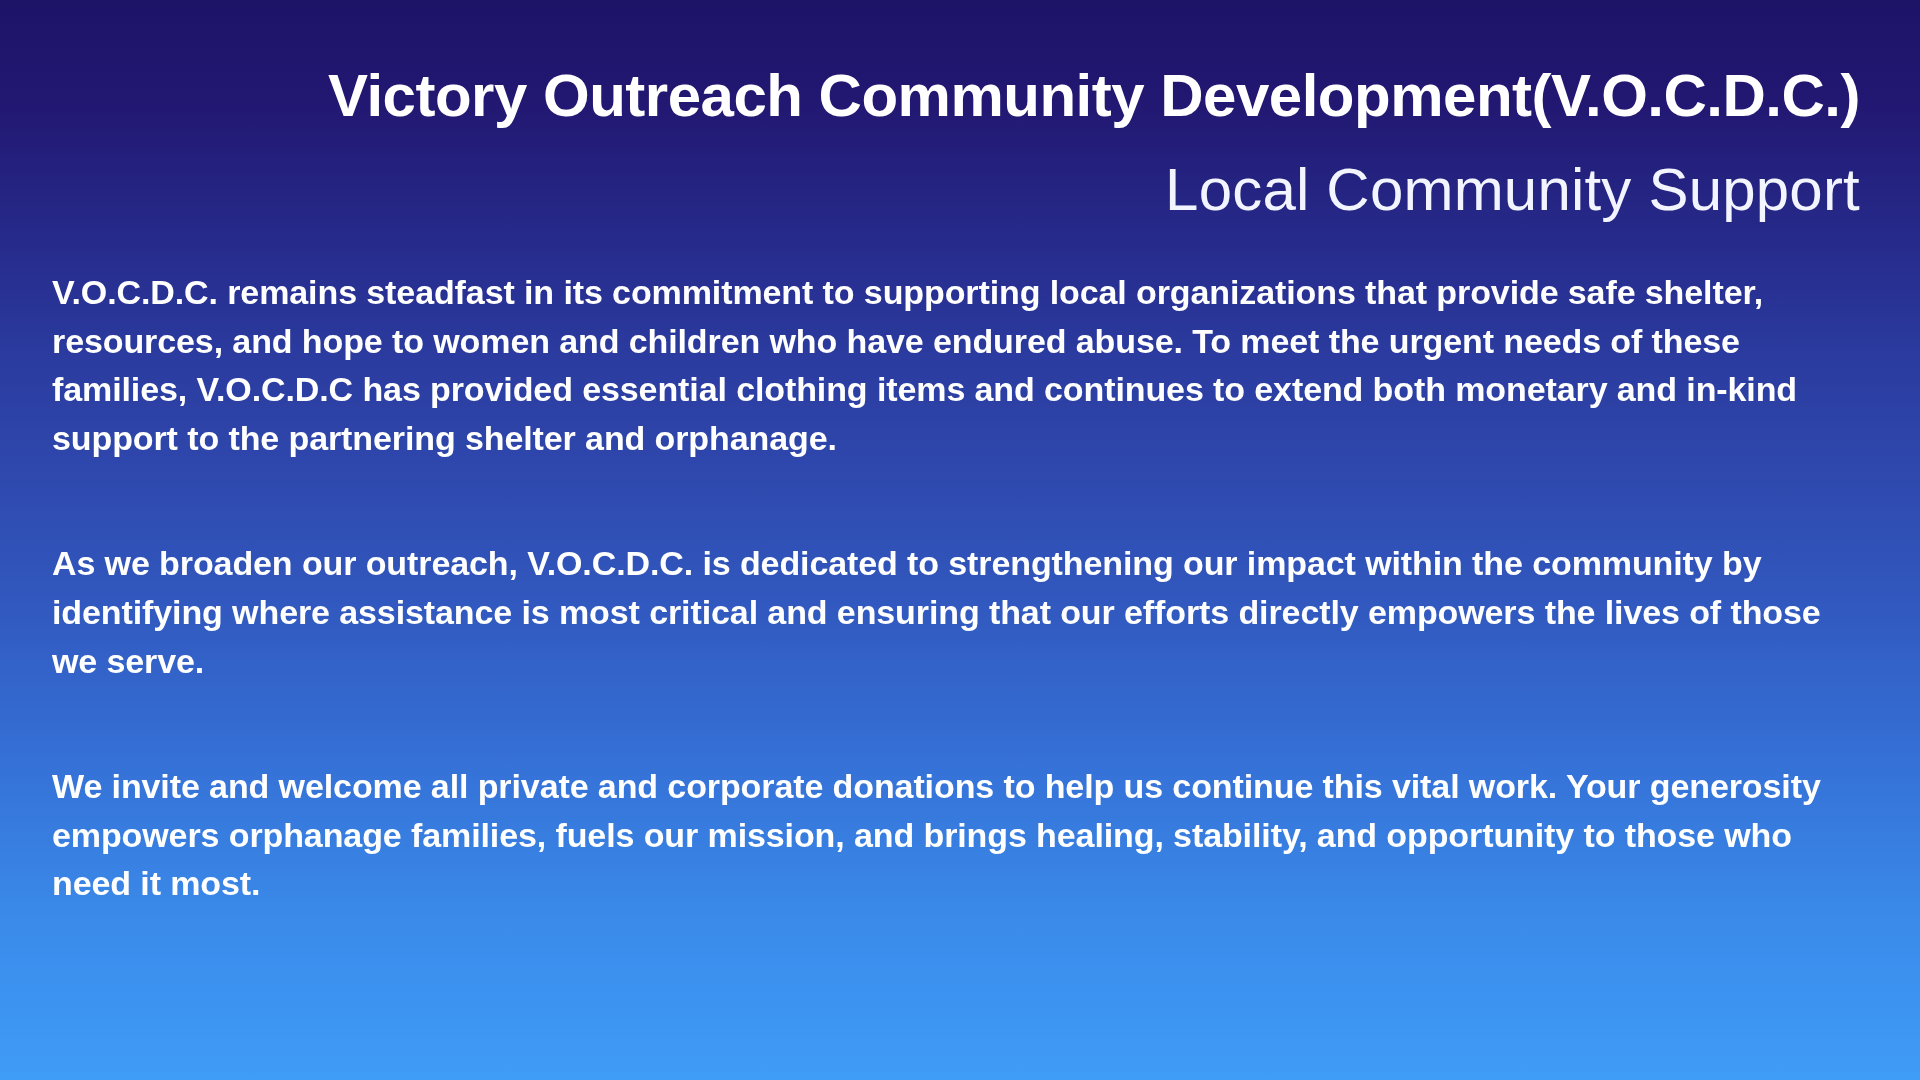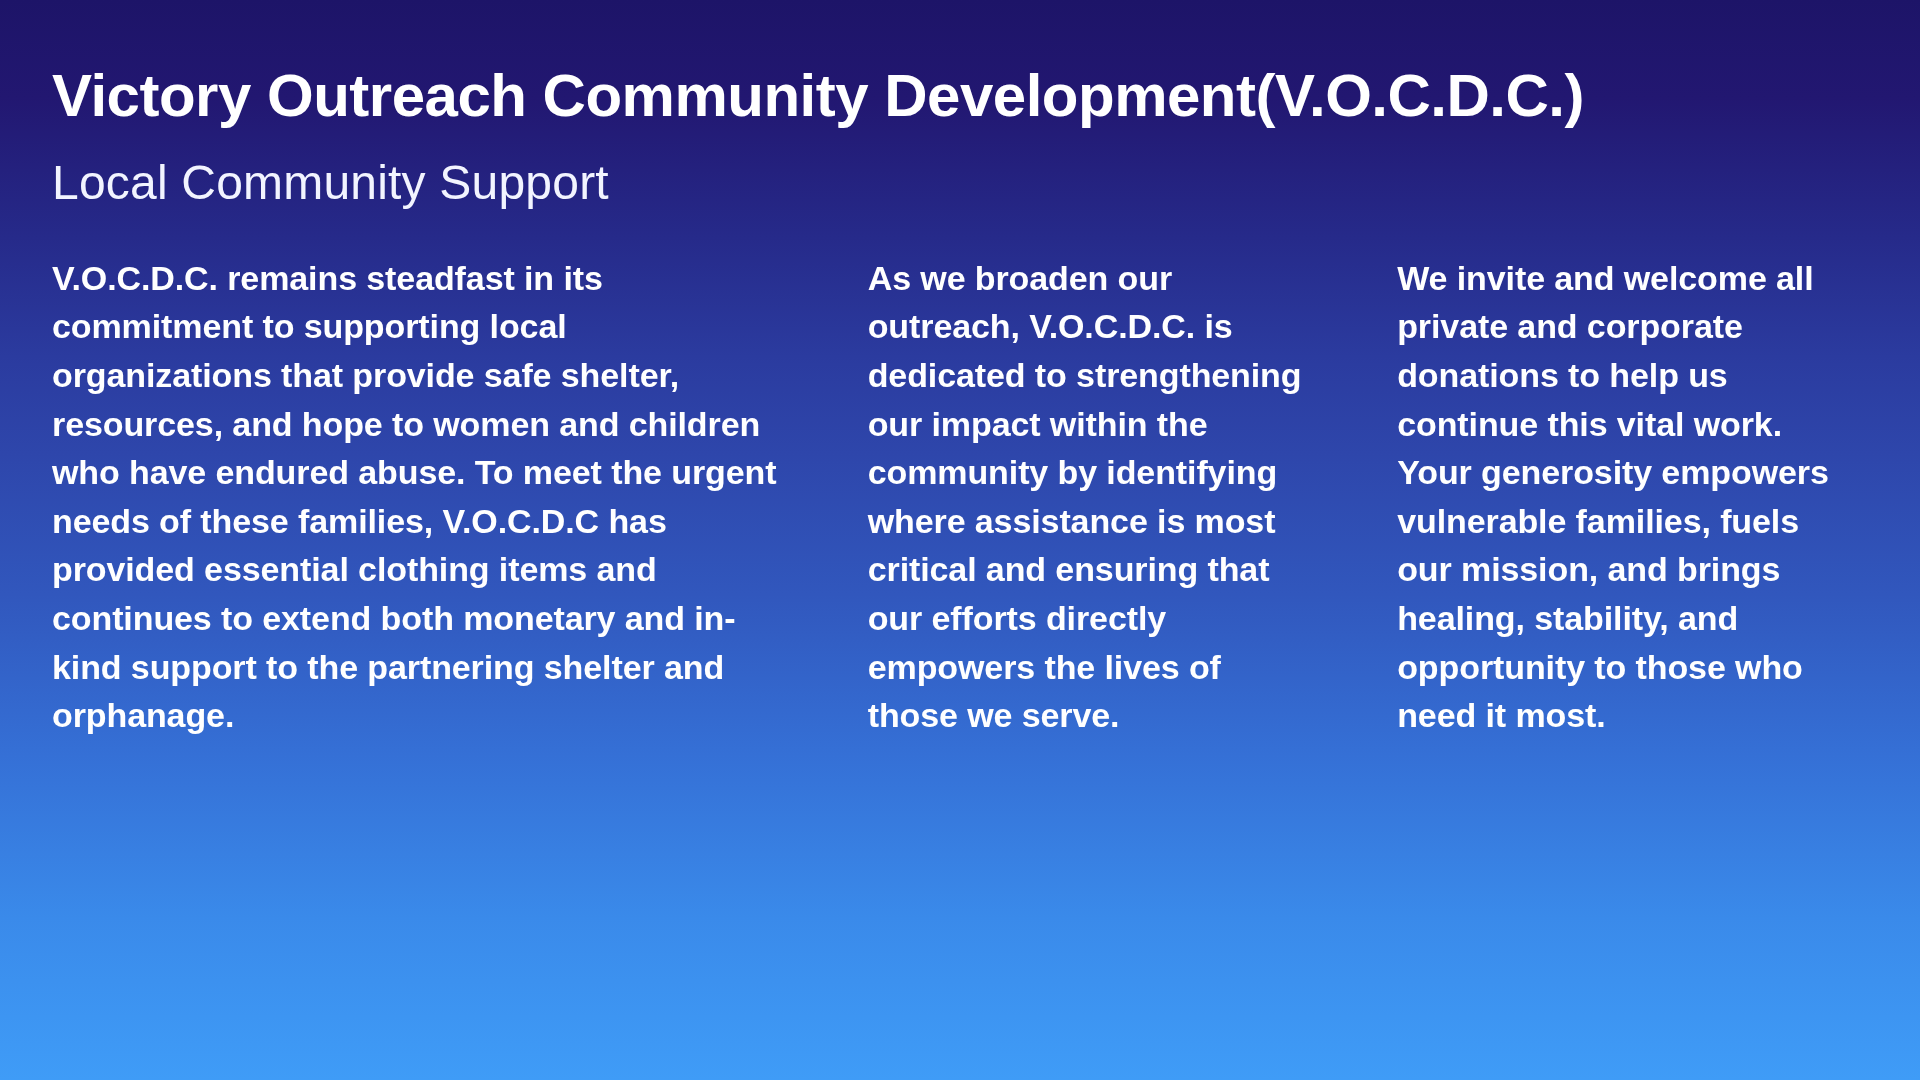--- a/index.html
+++ b/index.html
@@ -28,42 +28,44 @@
     -webkit-font-smoothing:antialiased;
   }
 
   .slide {
     width:1920px;
     height:1080px;
     position:relative;
     padding:62px 60px 0 52px;
     display:flex;
     flex-direction:column;
+    align-items:flex-end;
   }
 
   .slide-title {
     font-size:60px;
     font-weight:700;
     line-height:1.12;
     letter-spacing:-0.5px;
     white-space:nowrap;
     margin-bottom:26px;
   }
 
   .slide-subtitle {
-    font-size:48px;
+    font-size:60px;
     font-weight:300;
     line-height:1.18;
     letter-spacing:0.2px;
     color:#f2f4ff;
     margin-bottom:42px;
   }
 
   .body-block {
     display:flex;
+    flex-direction:column;
     gap:77px;
     max-width:1830px;
   }
 
   .body-paragraph {
     font-size:34px;
     font-weight:700;
     line-height:1.43;
     letter-spacing:-0.1px;
     color:#ffffff;
@@ -76,16 +78,16 @@
 
   <h1 class="slide-title">Victory Outreach Community Development(V.O.C.D.C.)</h1>
 
   <h2 class="slide-subtitle">Local Community Support</h2>
 
   <div class="body-block">
     <p class="body-paragraph">V.O.C.D.C. remains steadfast in its commitment to supporting local organizations that provide safe shelter, resources, and hope to women and children who have endured abuse. To meet the urgent needs of these families, V.O.C.D.C has provided essential clothing items and continues to extend both monetary and in-kind support to the partnering shelter and orphanage.</p>
 
     <p class="body-paragraph">As we broaden our outreach, V.O.C.D.C. is dedicated to strengthening our impact within the community by identifying where assistance is most critical and ensuring that our efforts directly empowers the lives of those we serve.</p>
 
-    <p class="body-paragraph">We invite and welcome all private and corporate donations to help us continue this vital work. Your generosity empowers vulnerable families, fuels our mission, and brings healing, stability, and opportunity to those who need it most.</p>
+    <p class="body-paragraph">We invite and welcome all private and corporate donations to help us continue this vital work. Your generosity empowers orphanage families, fuels our mission, and brings healing, stability, and opportunity to those who need it most.</p>
   </div>
 
 </div>
 
 </body></html>

